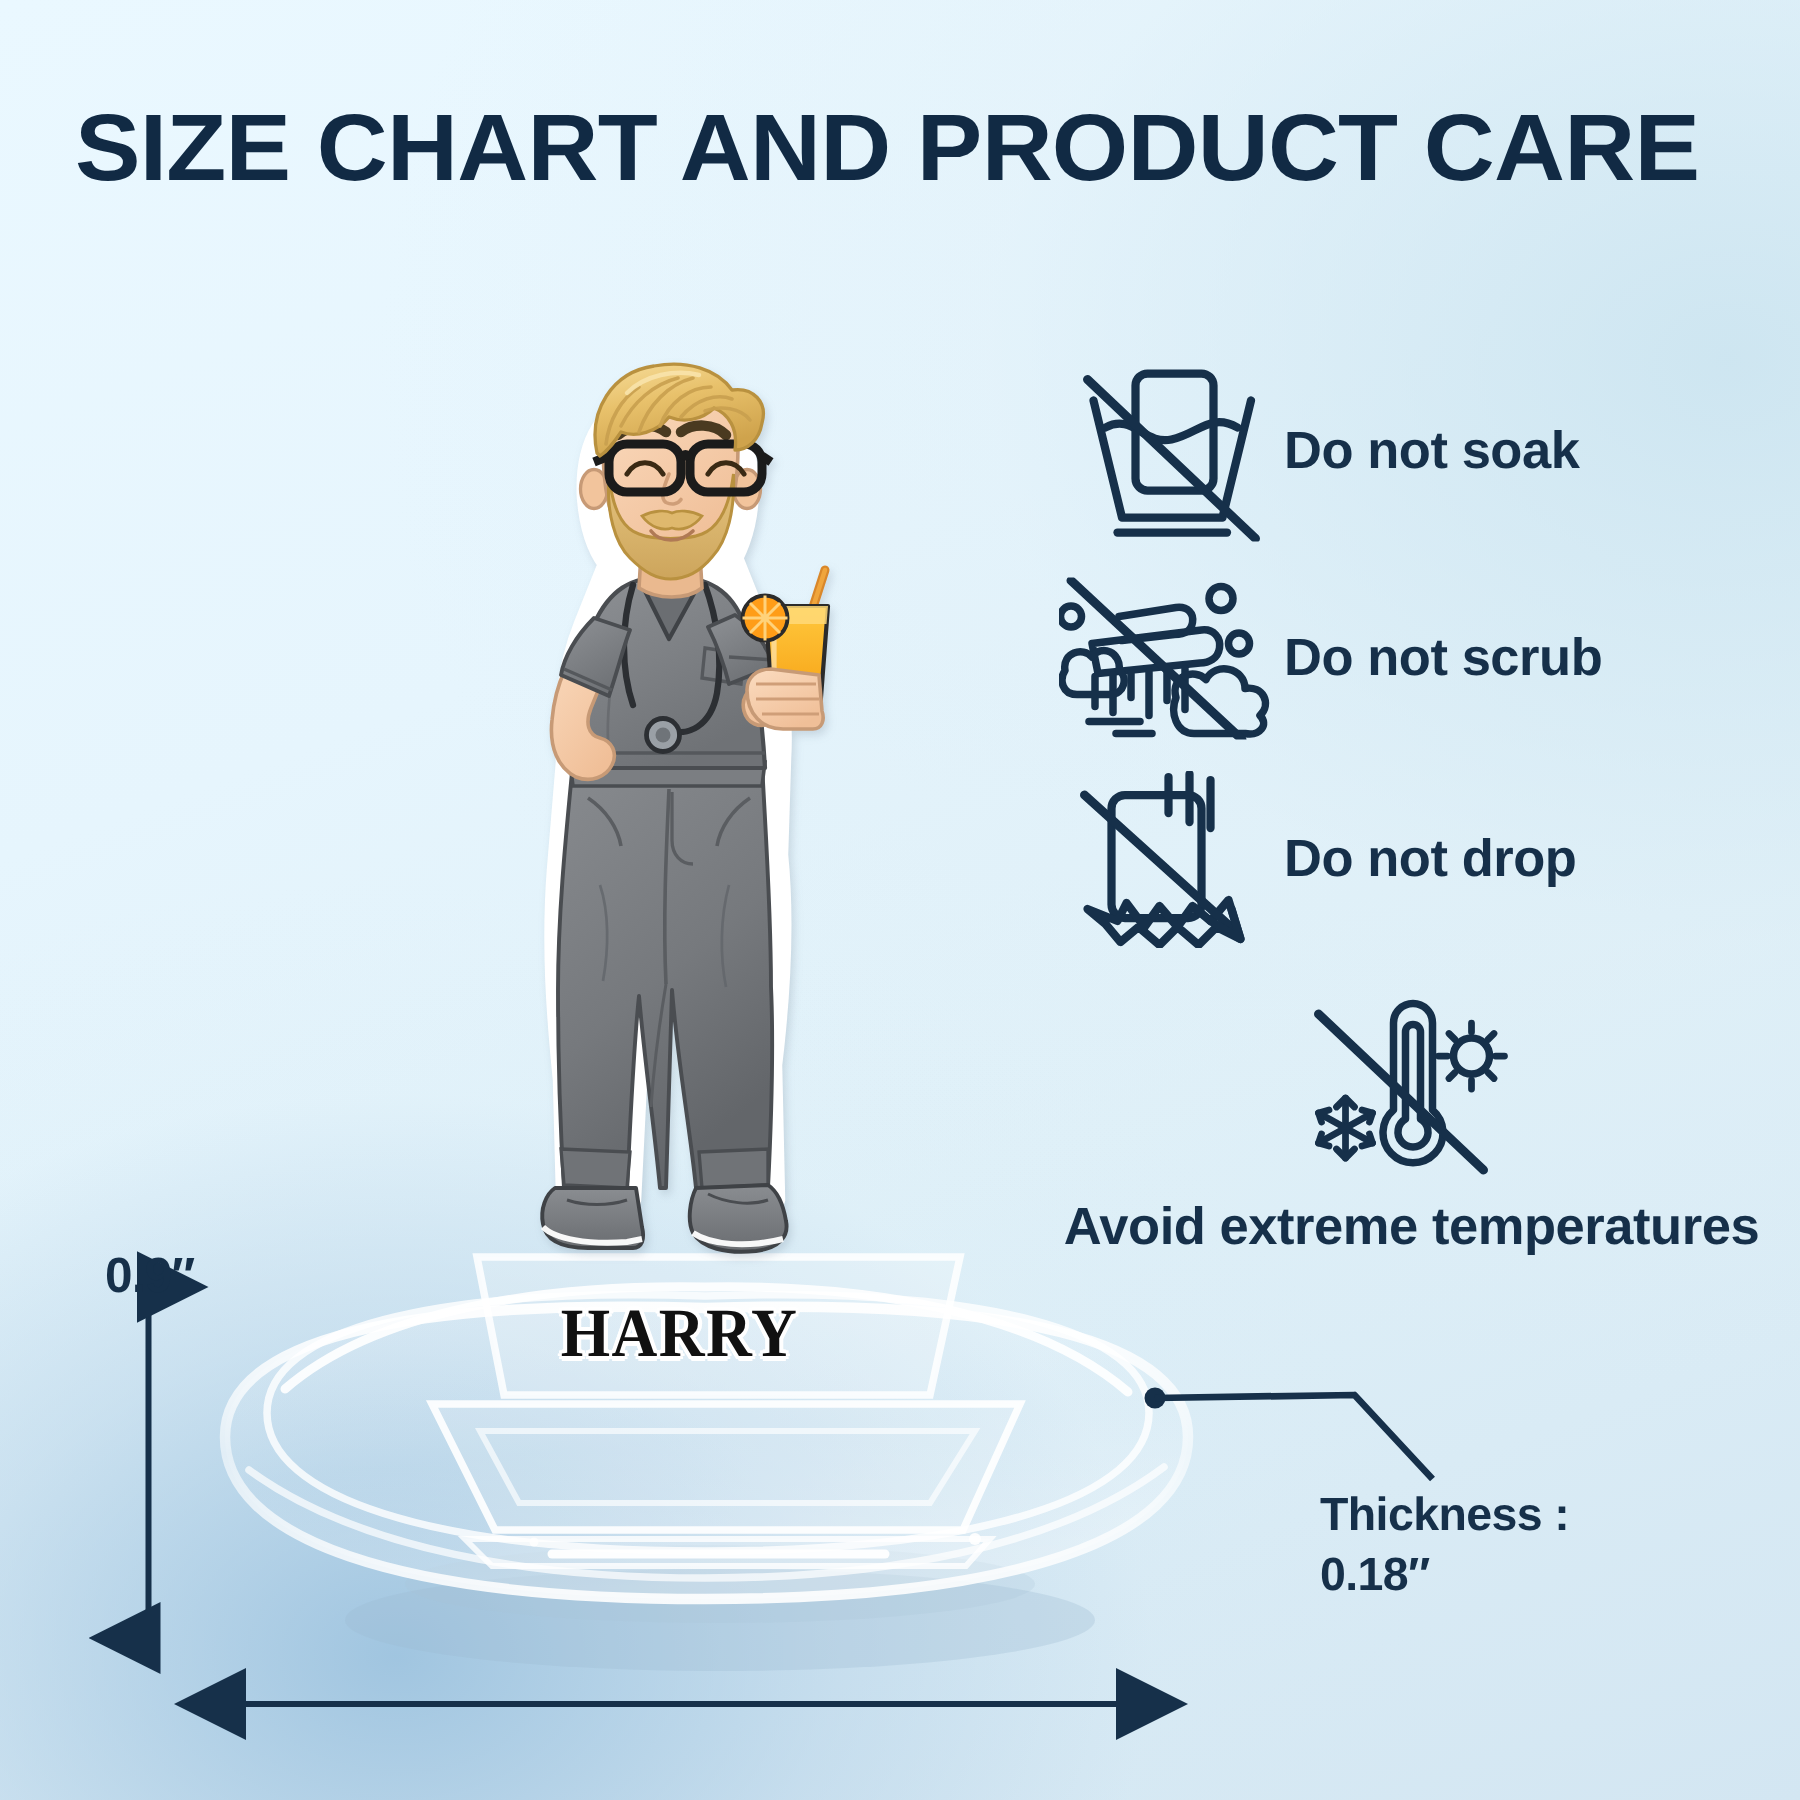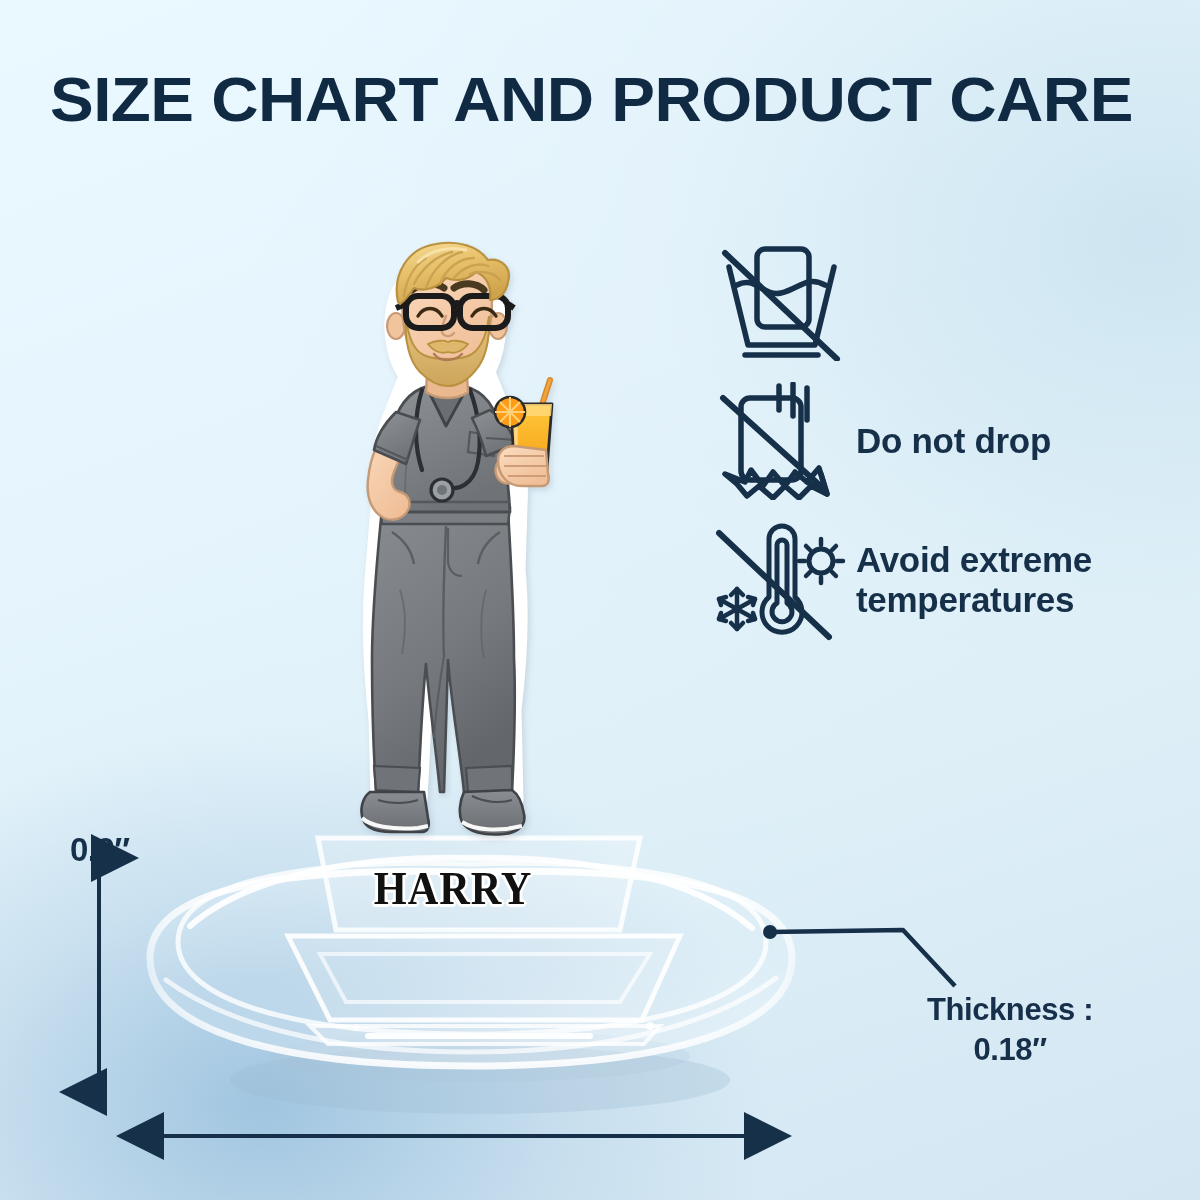--- a/index.html
+++ b/index.html
@@ -30,21 +30,21 @@
     transform-origin:left center;
     white-space:nowrap;
   }
 
   
   .care-list{position:absolute;left:706px;top:236px;width:470px;}
   .care-row{display:flex;align-items:center;margin-bottom:14px;}
   .care-row.r1{height:130px;}
   .care-row.r2{height:118px;}
   .care-row.r3{height:122px;}
-  .care-row.r4{height:128px;}
+  .care-row.r4{height:128px;flex-direction:column;}
   .care-icon{width:150px;flex:0 0 150px;display:flex;align-items:center;justify-content:center;}
   .care-label{
     font-size:35px;font-weight:bold;color:#16304a;line-height:1.14;
     letter-spacing:-0.3px;
   }
   .care-icon svg{display:block;}
 
   
   .figure-wrap{position:absolute;left:318px;top:240px;width:270px;height:640px;}
   .figure-wrap svg{display:block;filter:drop-shadow(2px 3px 3px rgba(70,90,110,0.18));}
@@ -71,21 +71,21 @@
   
   .dim-v-label{
     position:absolute;left:70px;top:831px;
     font-size:33px;font-weight:bold;color:#16304a;letter-spacing:-0.5px;
   }
   .dim-h-label{
     position:absolute;left:0;top:1145px;width:900px;text-align:center;
     font-size:33px;font-weight:bold;color:#16304a;letter-spacing:-0.5px;
   }
   .thick-label{
-    position:absolute;left:880px;top:990px;width:260px;text-align:center;
+    position:absolute;left:880px;top:990px;width:260px;
     font-size:31px;font-weight:bold;color:#16304a;line-height:1.28;letter-spacing:-0.4px;
   }
   .anno-svg{position:absolute;left:0;top:0;width:1200px;height:1200px;pointer-events:none;}
 </style>
 </head>
 <body>
 
 <div id="root">
 
   <div class="title">SIZE CHART AND PRODUCT CARE</div>
@@ -101,22 +101,51 @@
             <line x1="30" y1="114" x2="103" y2="114"></line>
 
             <path d="M22 44 C40 34 48 56 66 52 C84 48 92 34 110 44"></path>
 
             <rect x="42" y="8" width="52" height="78" rx="8"></rect>
 
             <line x1="10" y1="12" x2="122" y2="118" stroke-width="6"></line>
           </g>
         </svg>
       </div>
+      <div class="care-label">Do not soak</div>
     </div>
 
+    <div class="care-row r2">
+      <div class="care-icon">
+        <svg width="150" height="108" viewBox="0 0 150 108">
+          <g fill="none" stroke="#16304a" stroke-width="5" stroke-linecap="round" stroke-linejoin="round">
+
+            <path d="M40 26 L78 20 C86 19 90 24 89 30 C88 36 83 38 77 38 L42 42"></path>
+
+            <path d="M22 44 L95 35 C103 34 108 40 107 47 C106 54 100 57 94 57 L26 64 Z"></path>
+
+            <path d="M24 66 L24 86 M36 65 L36 90 M48 64 L48 80 M60 63 L60 92 M72 62 L72 82 M84 61 L84 88"></path>
+
+            <line x1="20" y1="96" x2="54" y2="96"></line>
+            <line x1="38" y1="104" x2="62" y2="104"></line>
+
+            <path d="M4 62 C2 50 16 46 22 53 C28 44 42 50 40 62 C46 66 44 78 34 78 L12 78 C2 78 0 68 4 62 Z"></path>
+
+            <path d="M78 80 C74 66 90 60 98 68 C104 56 124 60 124 74 C136 72 142 84 134 92 C140 98 134 106 124 104 L90 104 C78 104 74 90 78 80 Z"></path>
+
+            <circle cx="8" cy="26" r="7"></circle>
+            <circle cx="108" cy="14" r="8"></circle>
+            <circle cx="120" cy="44" r="7"></circle>
+
+            <line x1="8" y1="2" x2="122" y2="108" stroke-width="6"></line>
+          </g>
+        </svg>
+      </div>
+      <div class="care-label">Do not scrub</div>
+    </div>
 
     <div class="care-row r3">
       <div class="care-icon">
         <svg width="132" height="118" viewBox="0 0 132 118">
           <g fill="none" stroke="#16304a" stroke-width="5.5" stroke-linecap="round" stroke-linejoin="round">
 
             <line x1="64" y1="4" x2="64" y2="28"></line>
             <line x1="78" y1="2" x2="78" y2="34"></line>
             <line x1="92" y1="6" x2="92" y2="38"></line>
 

